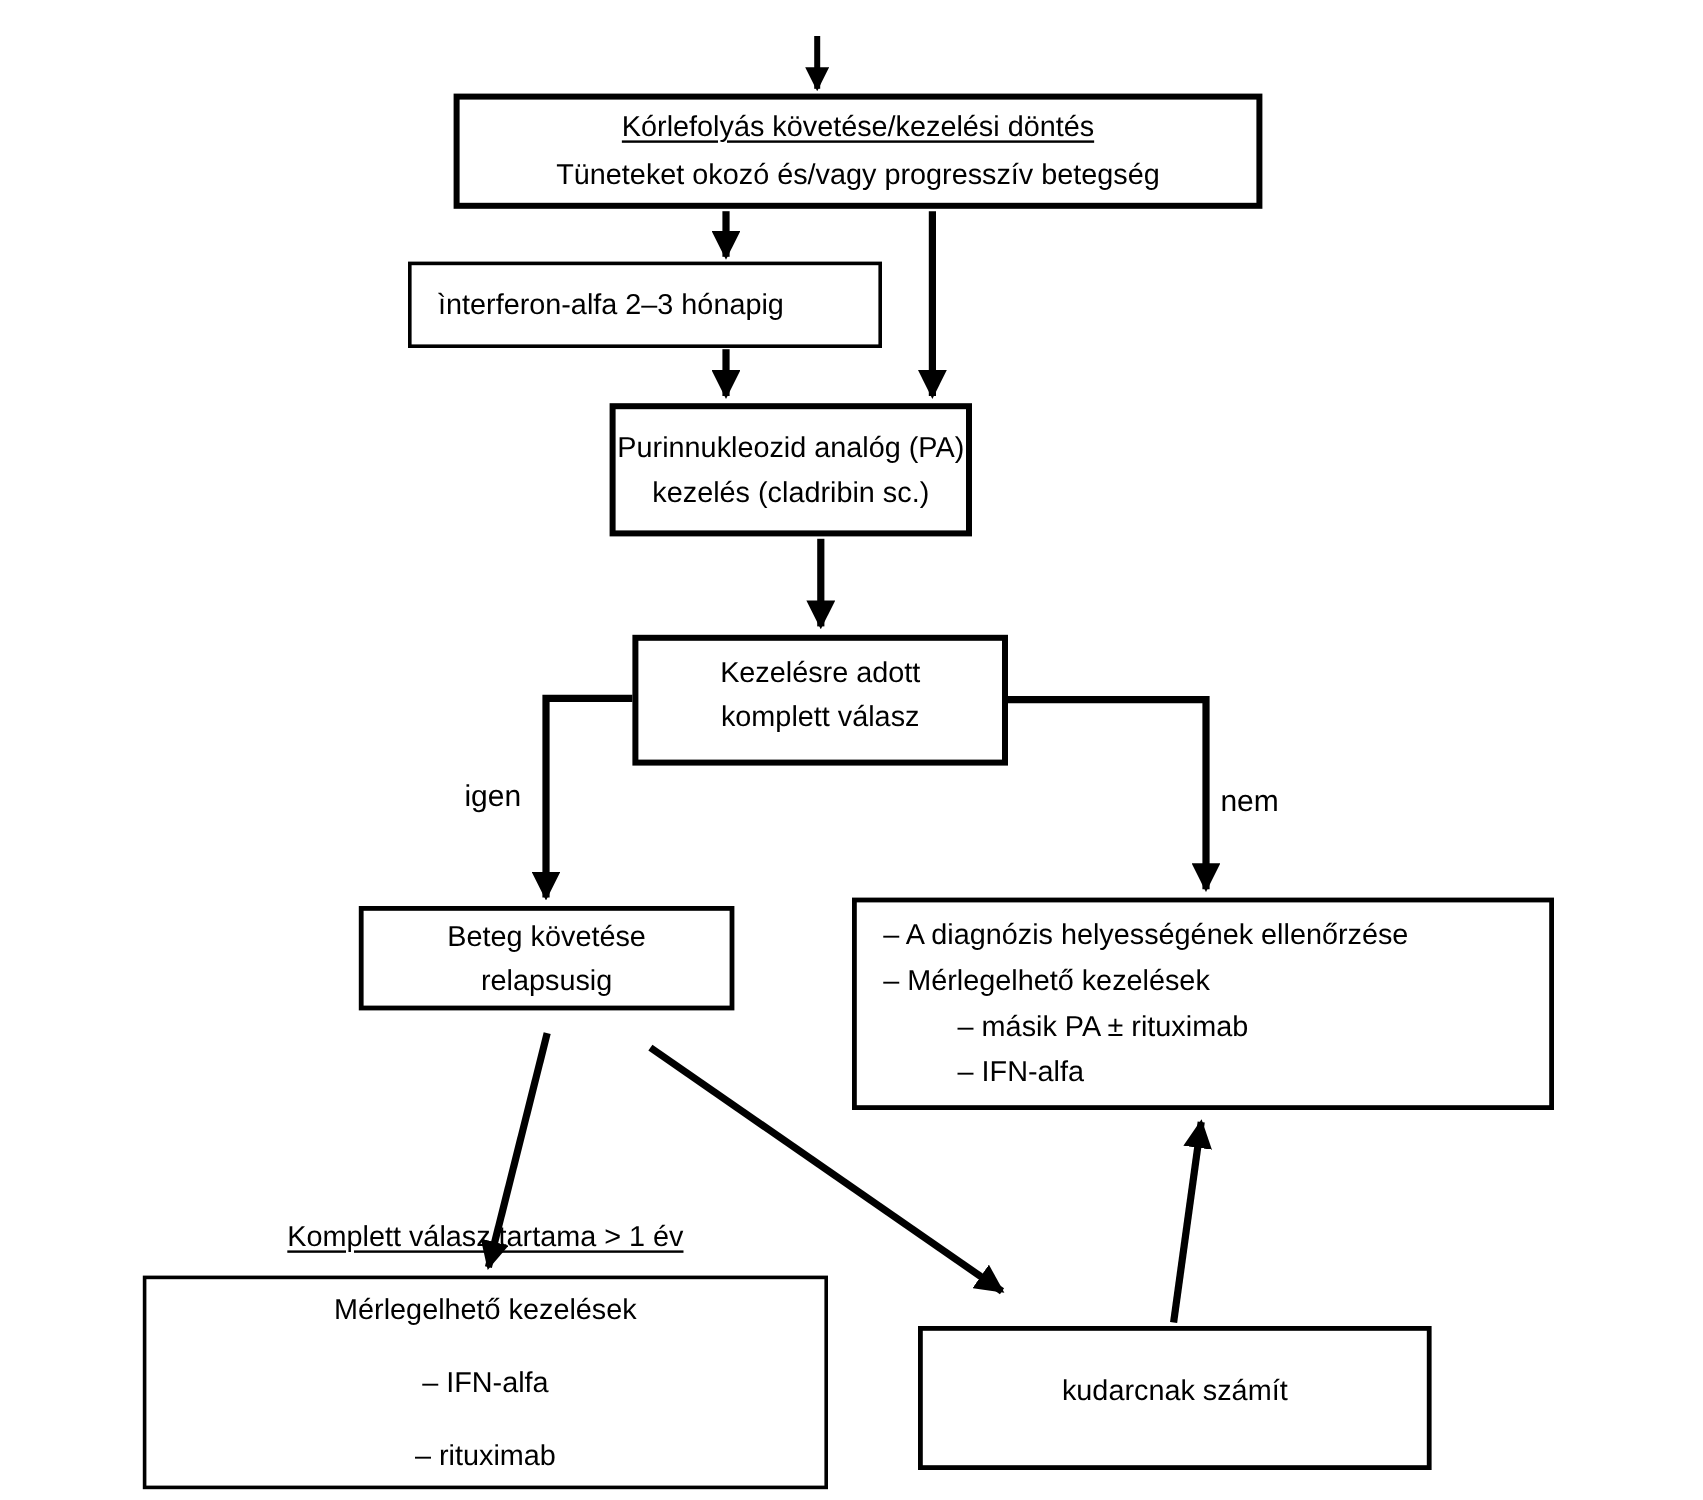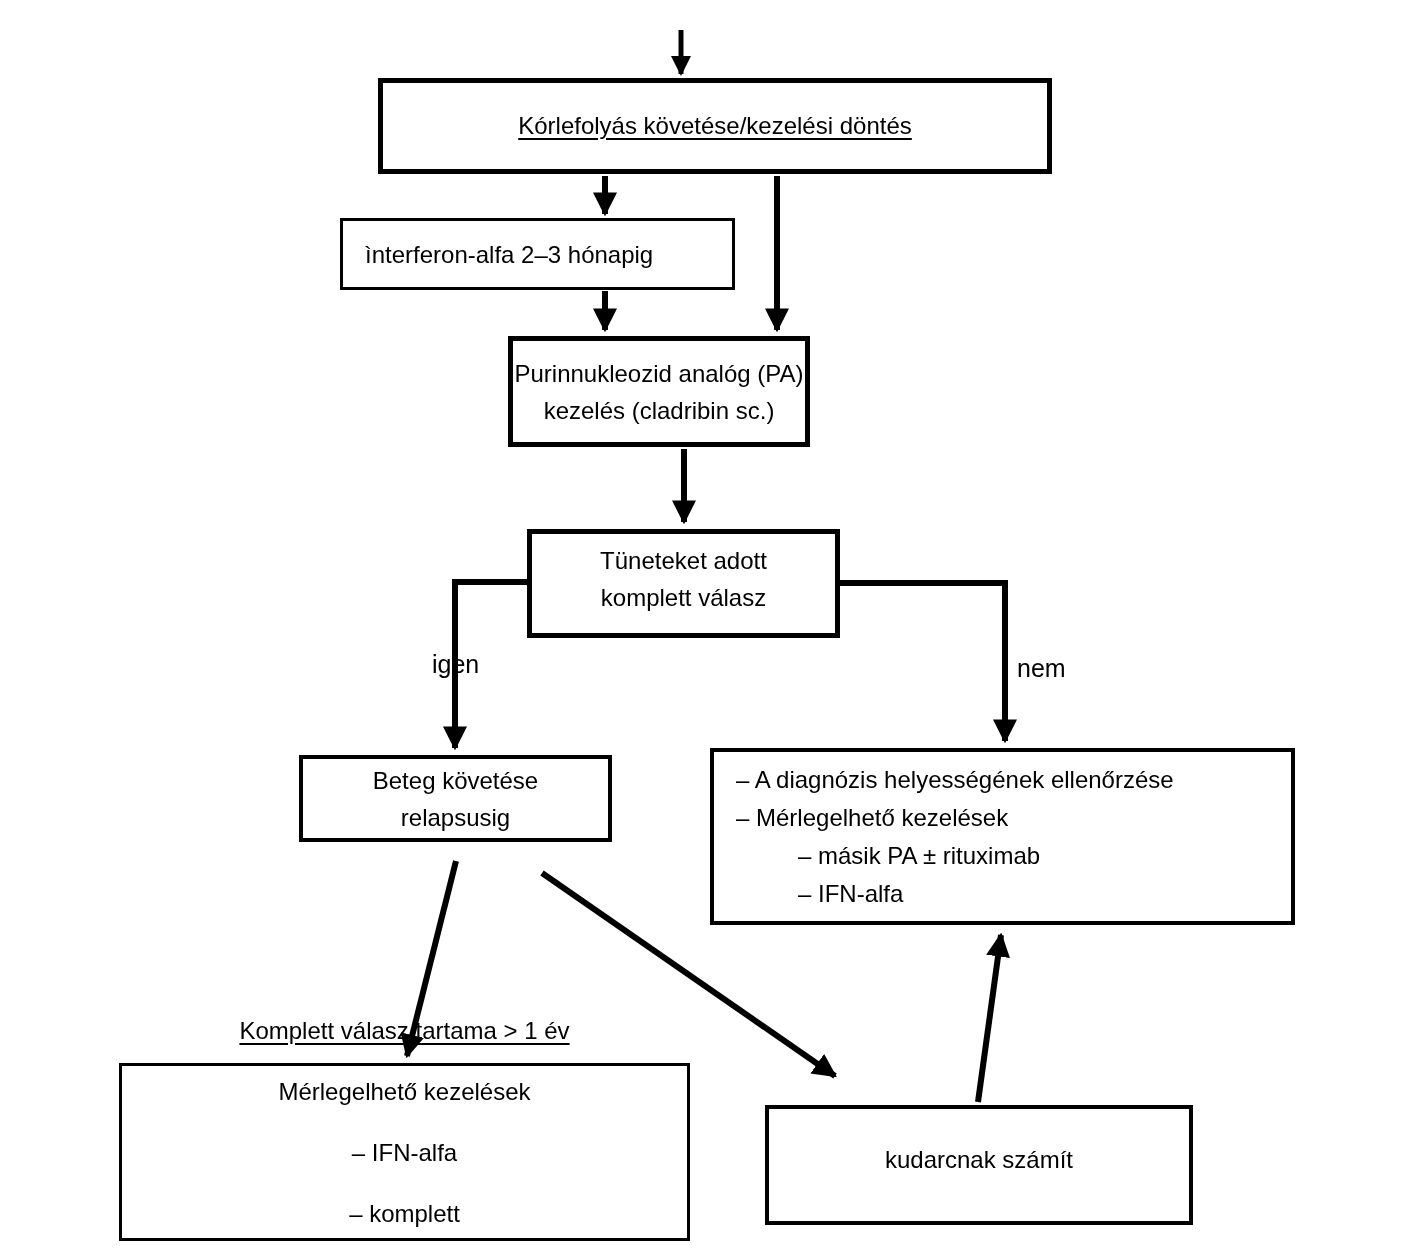--- a/index.html
+++ b/index.html
@@ -54,21 +54,21 @@
   .n-gt1        { left: 119px; top: 1063px; width: 571px; height: 178px; border-width: 3px; line-height: 33px; gap: 28px; }
   .n-lt1        { left: 765px; top: 1105px; width: 428px; height: 120px; border-width: 4px;
                   line-height: 40px; padding-bottom: 10px; }
 
   .edge-label {
     position: absolute;
     font-size: 25px;
     line-height: 28px;
     white-space: nowrap;
   }
-  .lbl-yes { left: 387px; top: 650px; margin-left: 45px; }
+  .lbl-yes { left: 387px; top: 650px; }
   .lbl-no  { left: 1017px; top: 654px; }
 </style>
 </head>
 <body>
 
 <div class="canvas" style="--bg: #ffffff; --ink: #000000;">
 
   <svg class="arrows" width="1419" height="1250" viewBox="0 0 1419 1250" xmlns="http://www.w3.org/2000/svg">
     <defs>
       <marker id="ah" class="head" viewBox="0 0 10 10" refX="9" refY="5" markerWidth="4" markerHeight="4" orient="auto-start-reverse">
@@ -82,33 +82,34 @@
     <line x1="684" y1="449" x2="684" y2="522" marker-end="url(#ah)"></line>
     <polyline points="529,582 455,582 455,748" marker-end="url(#ah)"></polyline>
     <polyline points="838,583 1005,583 1005,741" marker-end="url(#ah)"></polyline>
     <line x1="456" y1="861" x2="407" y2="1056" marker-end="url(#ah)"></line>
     <line x1="542" y1="873" x2="835" y2="1076" marker-end="url(#ah)"></line>
     <line x1="978" y1="1102" x2="1001" y2="935" marker-end="url(#ah)"></line>
   </svg>
 
   <div class="node n-decision">
     <div class="ln u">Kórlefolyás követése/kezelési döntés</div>
+    <div class="ln">Tüneteket okozó és/vagy progresszív betegség</div>
   </div>
 
   <div class="node n-ifn">
     <div class="ln">ìnterferon-alfa 2–3 hónapig</div>
   </div>
 
   <div class="node n-pa">
     <div class="ln">Purinnukleozid analóg (PA)</div>
     <div class="ln">kezelés (cladribin sc.)</div>
   </div>
 
   <div class="node n-response">
-    <div class="ln">Tüneteket adott</div>
+    <div class="ln">Kezelésre adott</div>
     <div class="ln">komplett válasz</div>
   </div>
 
   <div class="edge-label lbl-yes">igen</div>
   <div class="edge-label lbl-no">nem</div>
 
   <div class="node n-follow">
     <div class="ln">Beteg követése</div>
     <div class="ln">relapsusig</div>
   </div>
@@ -117,21 +118,21 @@
     <div class="ln">– A diagnózis helyességének ellenőrzése</div>
     <div class="ln">– Mérlegelhető kezelések</div>
     <div class="ln indent">– másik PA ± rituximab</div>
     <div class="ln indent">– IFN-alfa</div>
   </div>
 
   <div class="node n-gt1">
     <div class="ln u">Komplett válasz tartama &gt; 1 év</div>
     <div class="ln">Mérlegelhető kezelések</div>
     <div class="ln">– IFN-alfa</div>
-    <div class="ln">– komplett</div>
+    <div class="ln">– rituximab</div>
     <div class="ln">– PA</div>
   </div>
 
   <div class="node n-lt1">
     <div class="ln">kudarcnak számít</div>
   </div>
 
 </div>
 
 </body></html>

